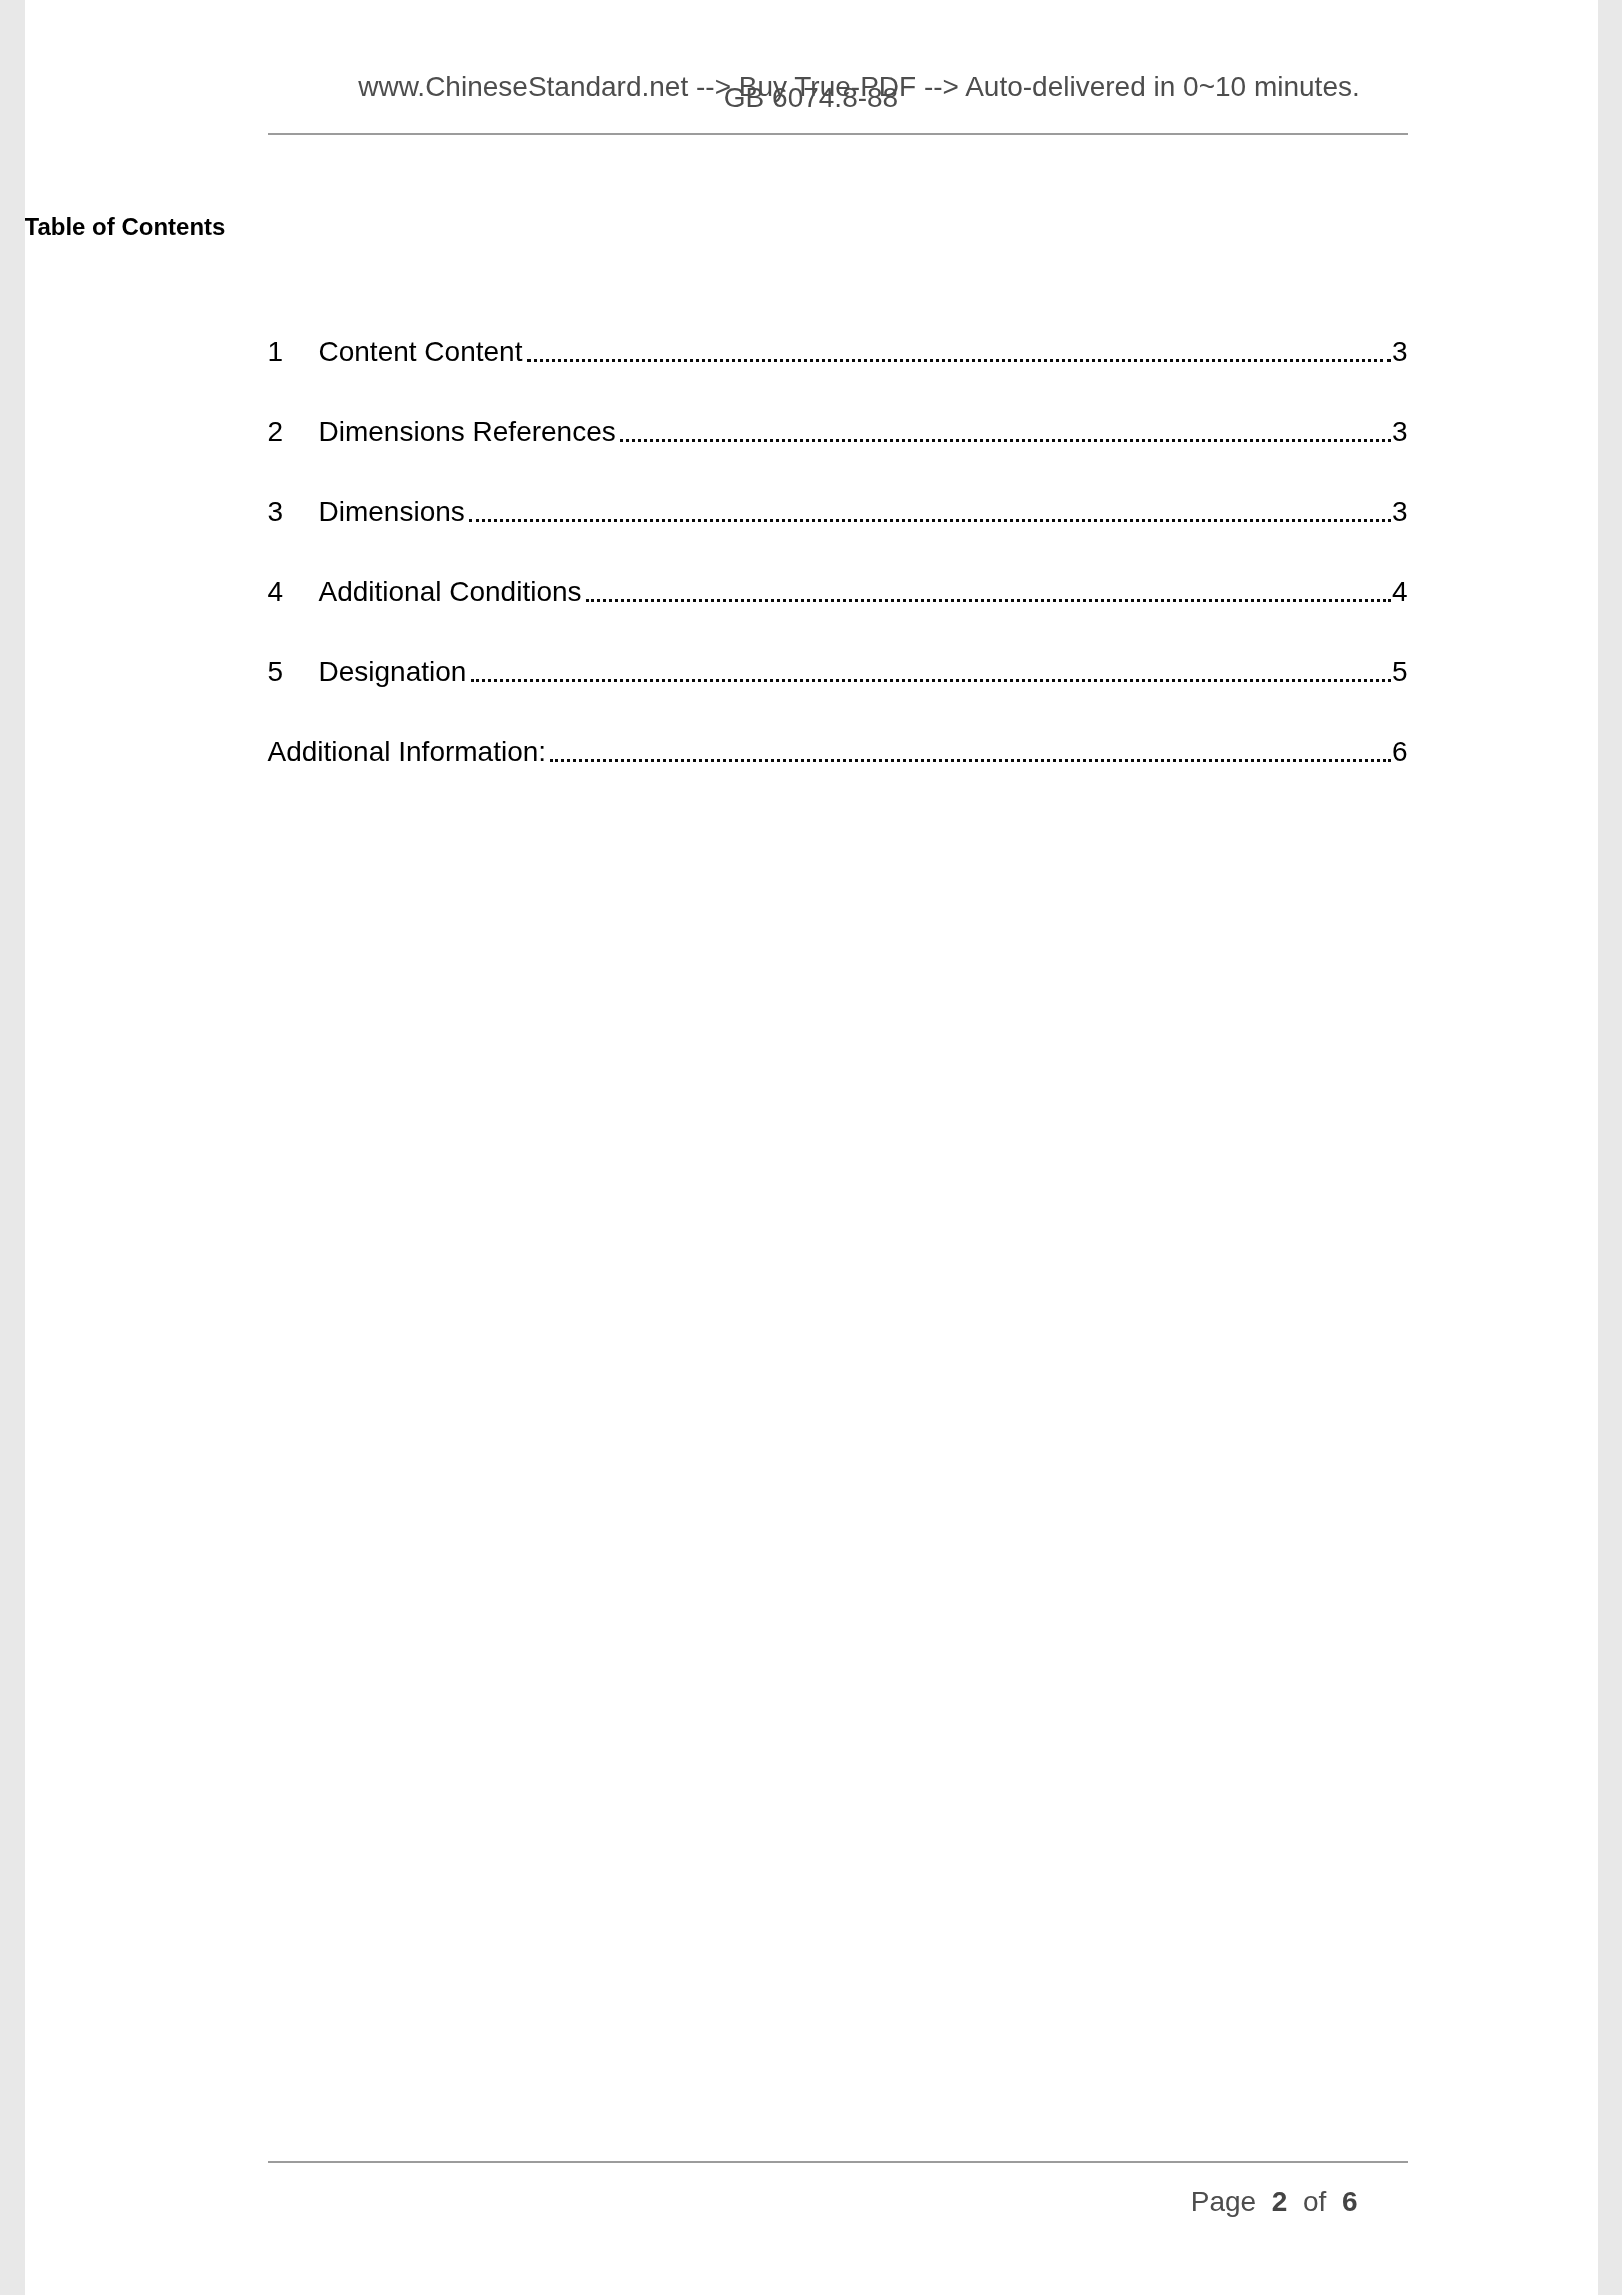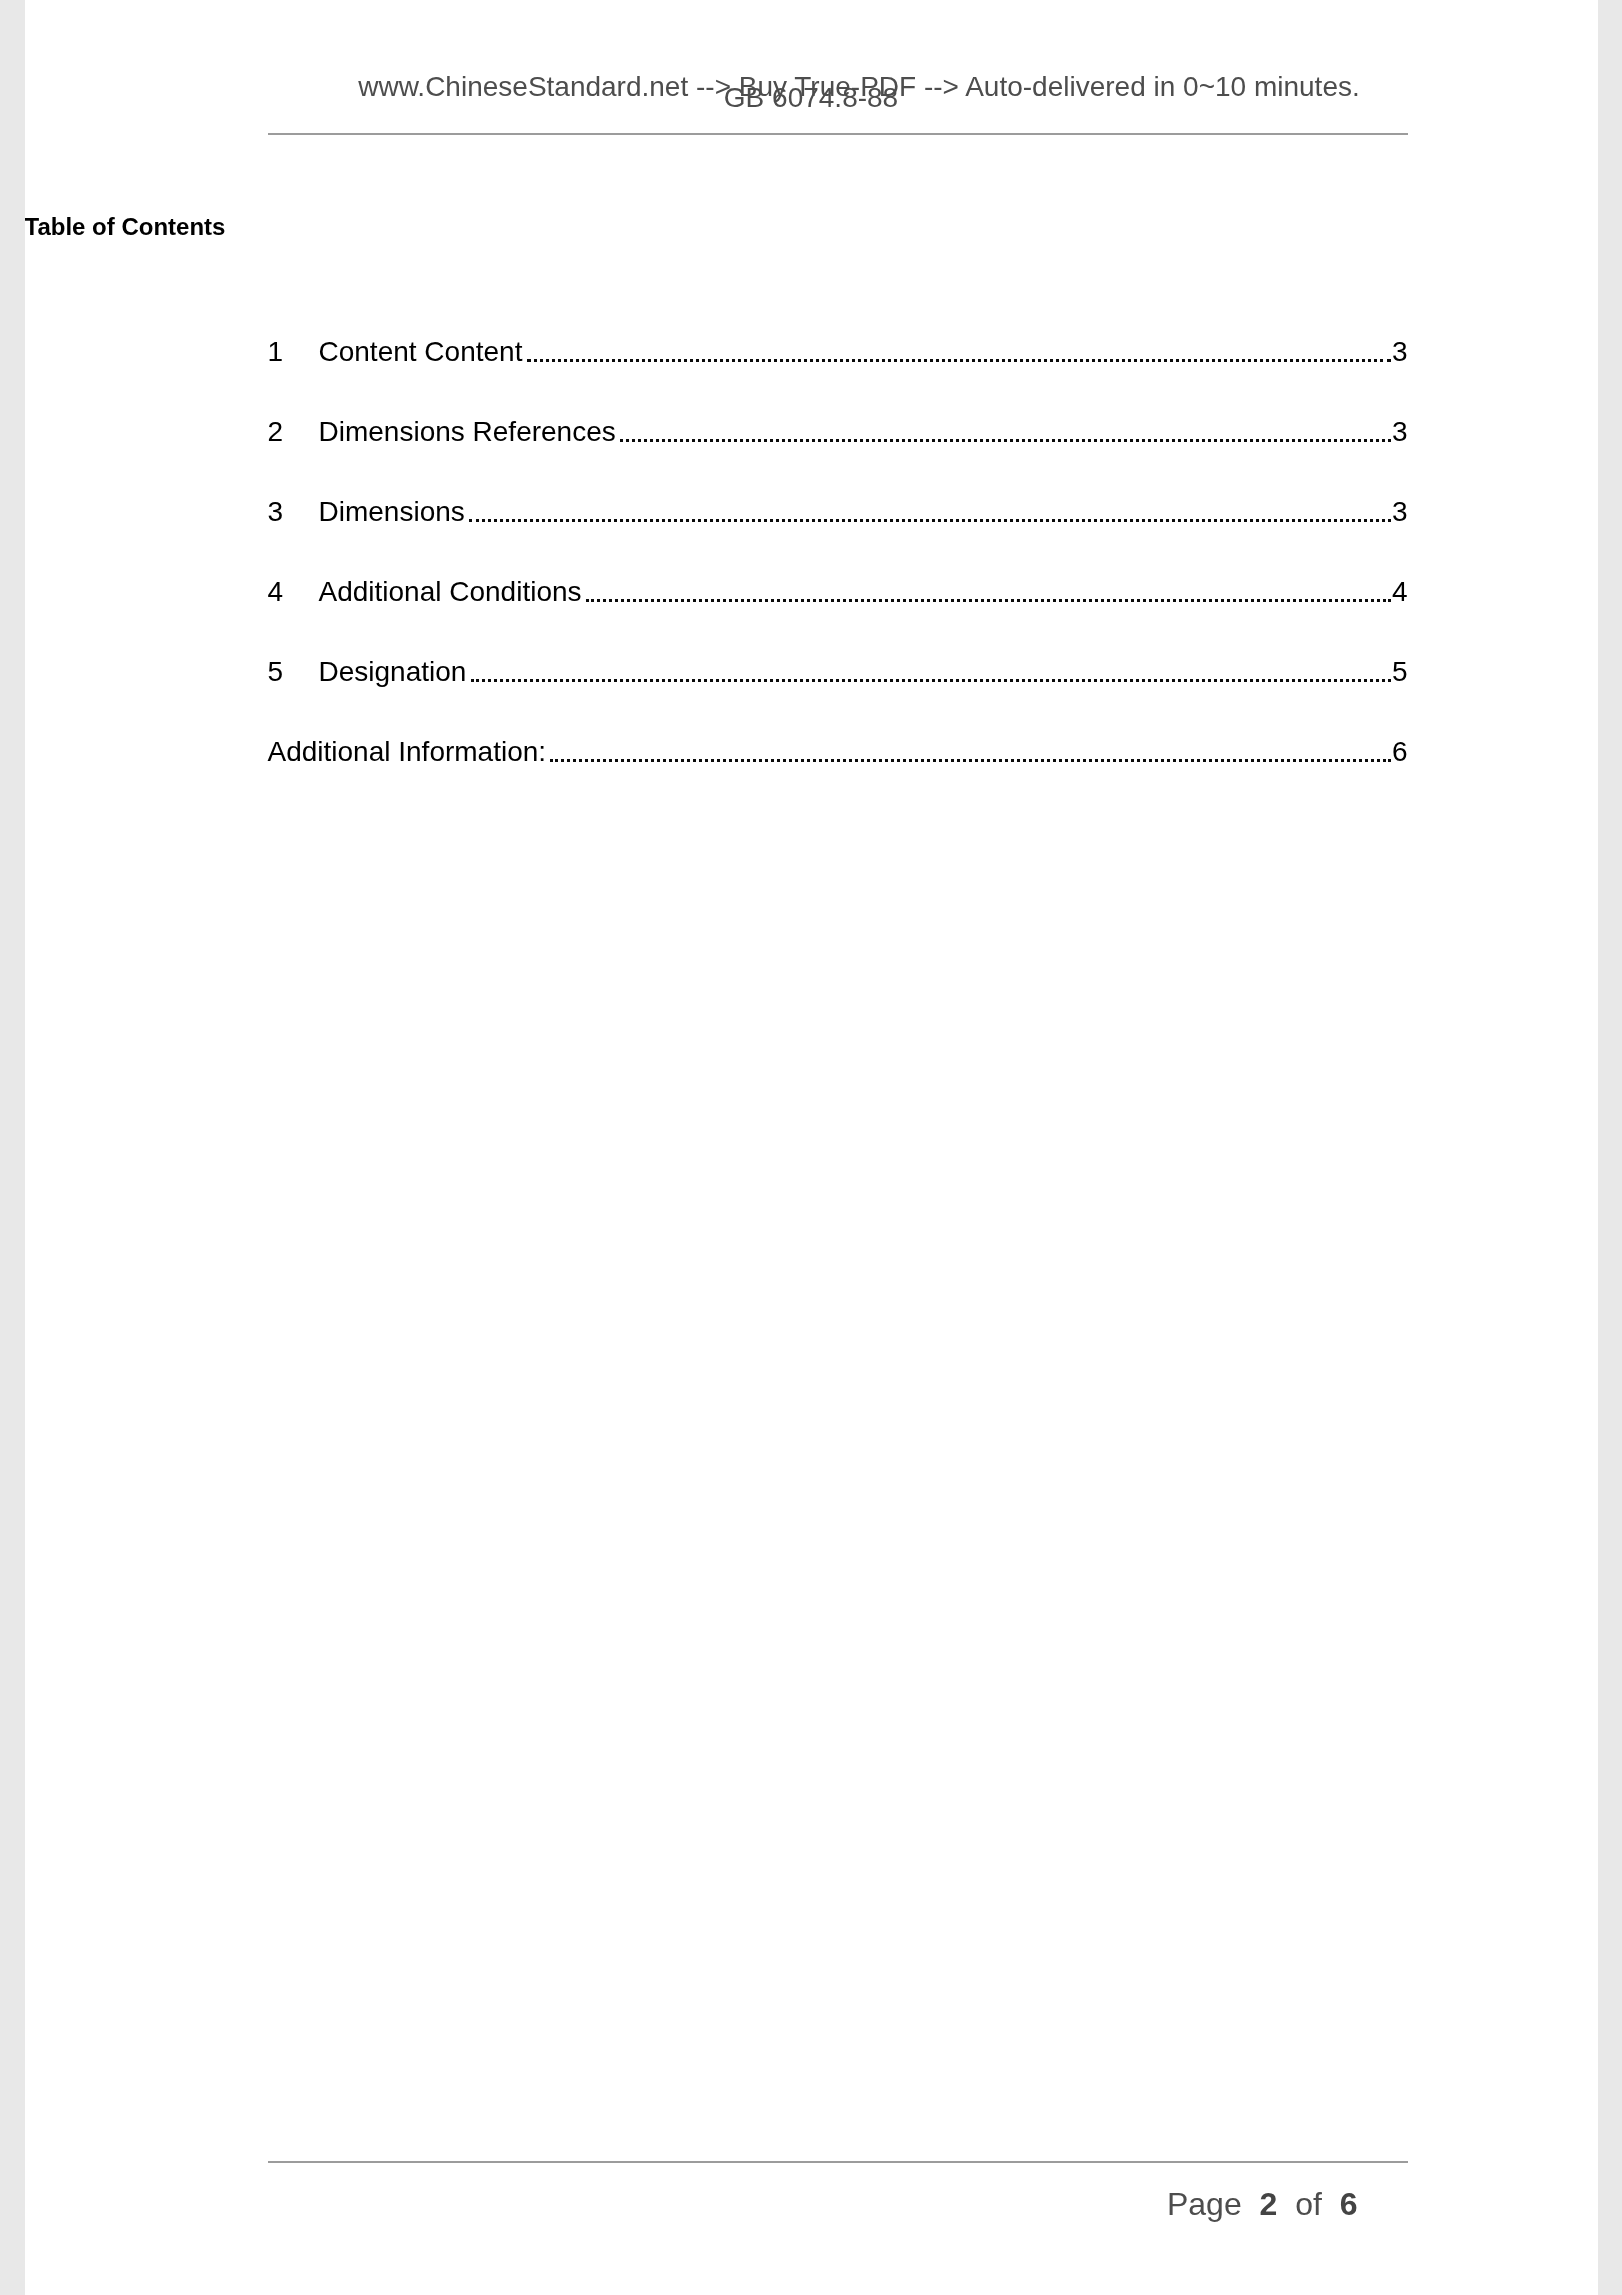--- a/index.html
+++ b/index.html
@@ -79,21 +79,21 @@
     margin: 0 0.8px 7.5px 4.2px;
     height: 0;
   }
   .toc-page { flex: none; }
 
   
   .footer {
     position: absolute;
     top: 2188px;
     right: 240px;
-    font-size: 32px;
+    font-size: 28px;
     line-height: 1;
     color: #4d4d4d;
     white-space: nowrap;
     text-align: right;
   }
   .footer span + span { margin-left: 0.28em; }
   .footer .b { font-weight: bold; color: #444; }
 </style>
 </head>
 <body>

